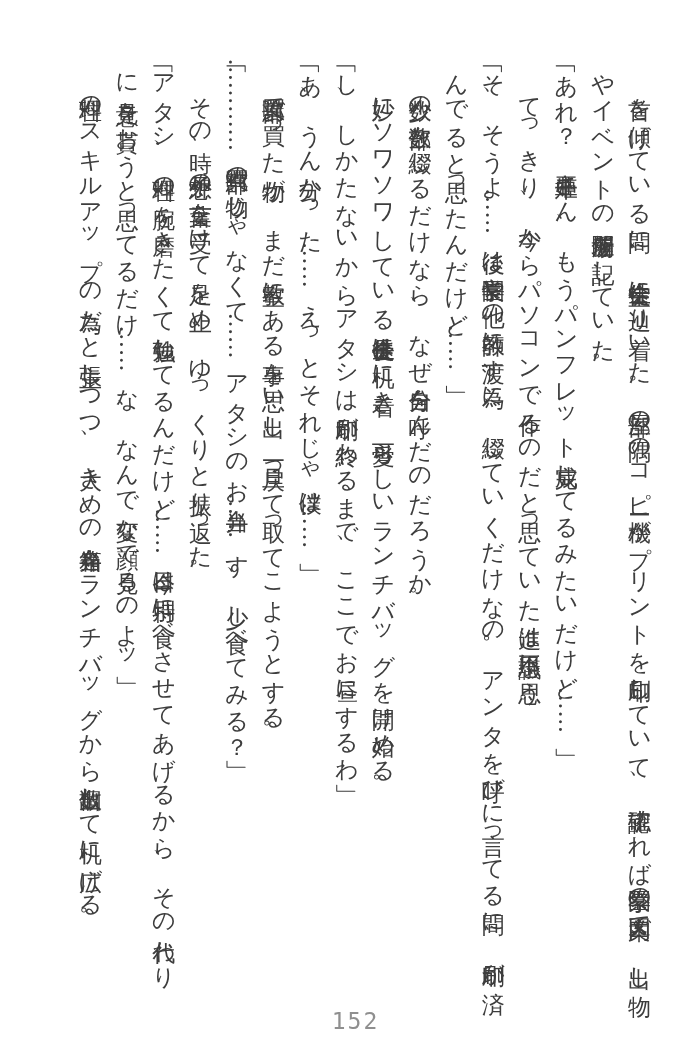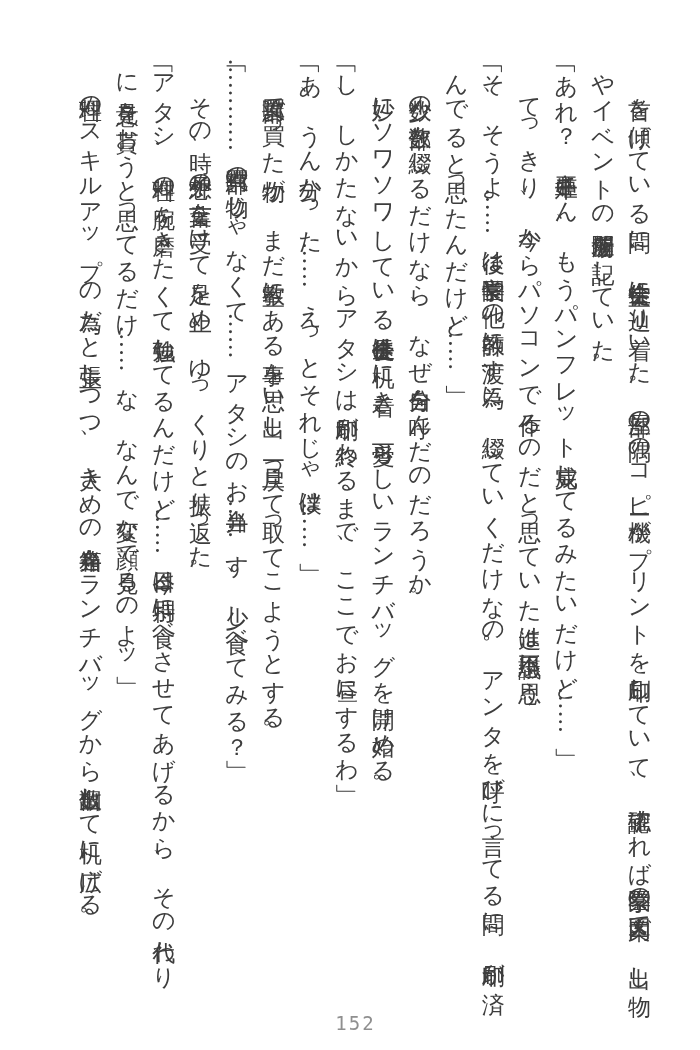--- a/index.html
+++ b/index.html
@@ -39,21 +39,21 @@
   .para.indent {
     text-indent: 1em;       
   }
   .page-number {
     position: absolute;
     left: 0;
     right: 10px;
     bottom: 16px;
     text-align: center;
     font-family: "DejaVu Sans Mono", "Liberation Mono", monospace;
-    font-size: 19px;
+    font-size: 23px;
     letter-spacing: 2px;
     color: #8f8f8f;
     padding-left: 21px;
   }
 </style>
 </head>
 <body>
 
 <div class="page" style="background: rgb(255, 255, 255);">
   <div class="text-block" id="text-block" style="color: rgb(61, 61, 61);">

